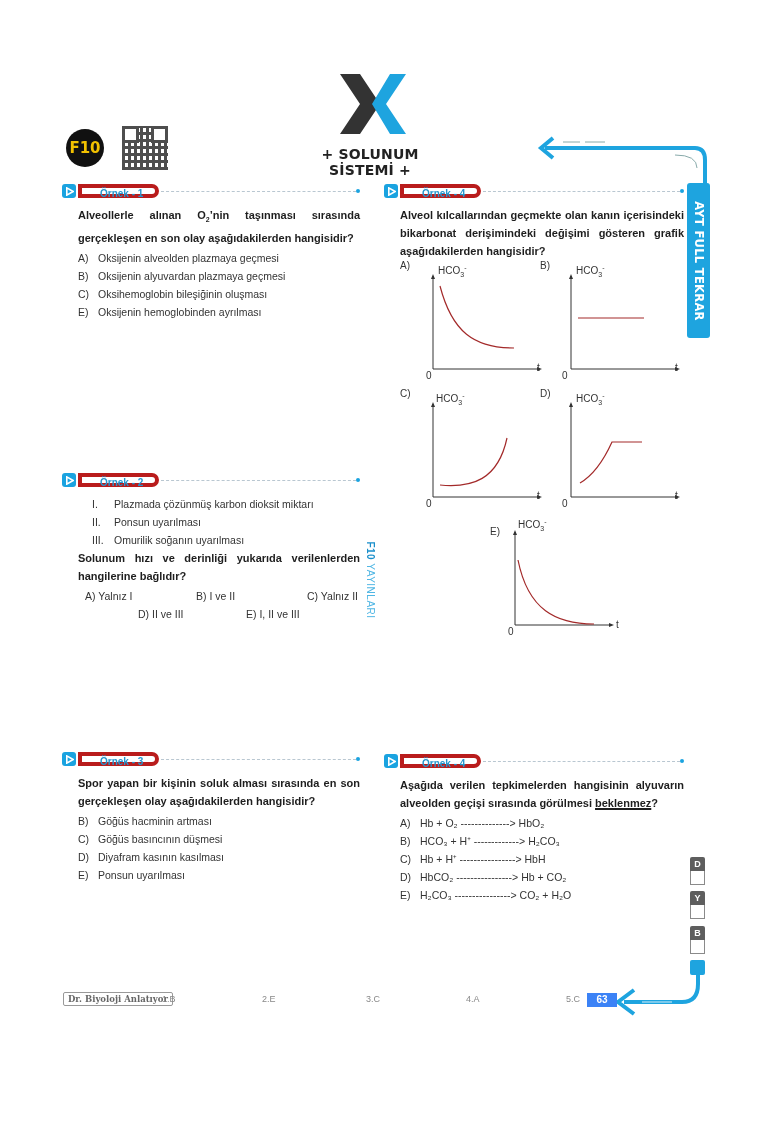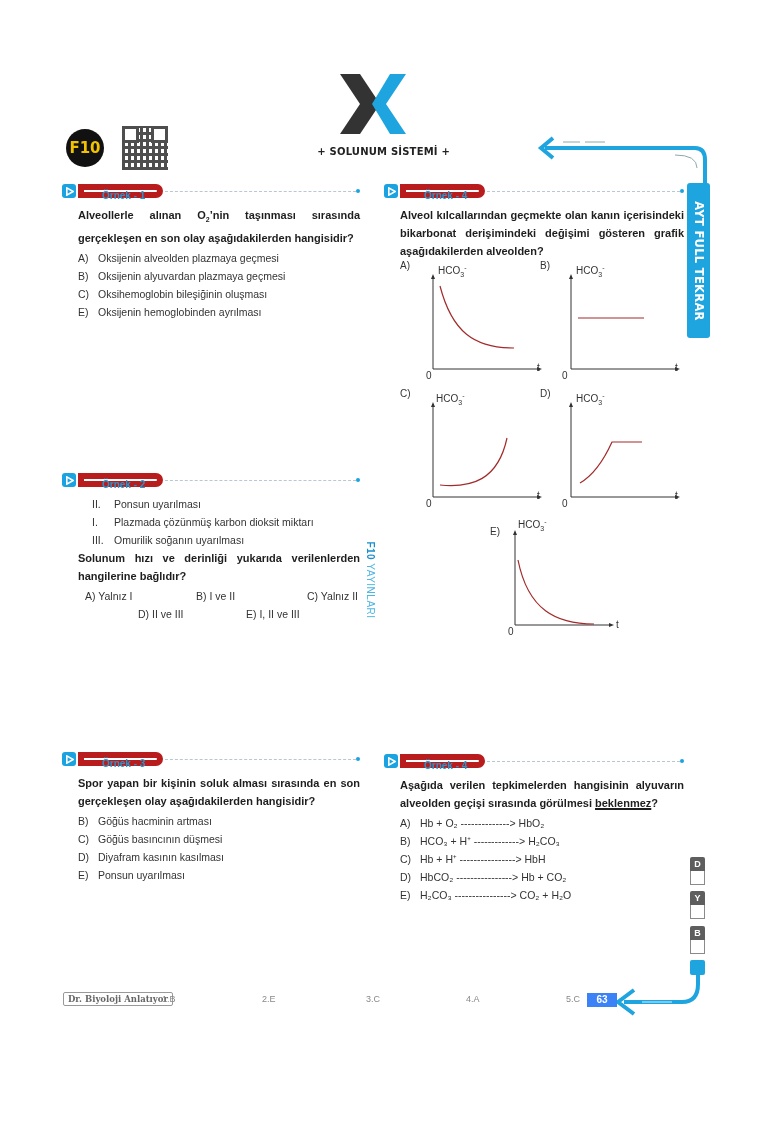--- a/index.html
+++ b/index.html
@@ -1,33 +1,33 @@
 <!DOCTYPE html>
 <html><head>
 <meta charset="utf-8">
 <style>
   * { box-sizing: border-box; margin: 0; padding: 0; }
   html, body { width: 760px; height: 1140px; background: #ffffff; overflow: hidden; }
   body { position: relative; font-family: "Liberation Sans", sans-serif; color: #2a2a2a; }
   .abs { position: absolute; }
   .logo-x { left: 338px; top: 72px; width: 72px; height: 64px; }
-  .title { left: 290px; top: 146px; width: 160px; text-align: right; font-size: 10px; font-weight: bold; color: #222; letter-spacing: 0.2px; font-family: "DejaVu Sans", sans-serif; }
+  .title { left: 290px; top: 146px; width: 160px; text-align: center; font-size: 14px; font-weight: bold; color: #222; letter-spacing: 0.2px; font-family: "DejaVu Sans", sans-serif; }
   .brand-badge { left: 66px; top: 129px; width: 38px; height: 38px; border-radius: 50%; background: #111; display: flex; align-items: center; justify-content: center; color: #f2c100; font-weight: bold; font-size: 15px; font-family: "DejaVu Sans", sans-serif; }
   .qr { left: 122px; top: 126px; width: 46px; height: 44px; background:
       repeating-linear-gradient(90deg, #222 0 3px, transparent 3px 6px),
       repeating-linear-gradient(0deg, #222 0 3px, #fff 3px 7px);
       opacity: 0.8; }
   .qr::before, .qr::after { content: ""; position: absolute; width: 11px; height: 11px; border: 3px solid #222; background: #fff; }
   .qr::before { left: 0; top: 0; }
   .qr::after { right: 0; top: 0; }
 
   .sec-head { height: 16px; display: flex; align-items: center; }
   .sec-icon { width: 14px; height: 14px; background: #1aa3e0; border-radius: 3px; display: flex; align-items: center; justify-content: center; }
   .sec-icon svg { width: 9px; height: 9px; }
-  .sec-pill { margin-left: 2px; height: 14px; border: 6px solid #b91c1c; border-radius: 0 8px 8px 0; padding: 0 12px 0 18px; font-size: 10px; font-weight: bold; color: #2596cf; line-height: 12px; }
+  .sec-pill { margin-left: 2px; height: 14px; border: 4px solid #b91c1c; border-radius: 0 8px 8px 0; padding: 0 12px 0 18px; font-size: 10px; font-weight: bold; color: #2596cf; line-height: 12px; }
   .sec-dots { flex: 1; border-top: 1.5px dashed #b9c7d1; margin-left: 2px; height: 0; }
   .sec-dot { width: 4px; height: 4px; border-radius: 50%; background: #1aa3e0; }
 
   .q { font-size: 11px; font-weight: bold; line-height: 18px; color: #1e1e1e; text-align: justify; }
   .opt { font-size: 10.5px; line-height: 18px; color: #333; }
   .opt .lab { display: inline-block; width: 20px; }
   sub, sup { font-size: 7px; }
   .glab { font-size: 10px; color: #333; }
 
   .vtab { left: 687px; top: 183px; width: 23px; height: 155px; background: #1ea4df; border-radius: 3px; }
@@ -98,22 +98,22 @@
     <div class="sec-icon">
         <svg viewBox="0 0 10 10">
           <polygon points="2,1 9,5 2,9" fill="none" stroke="#fff" stroke-width="1.8"></polygon>
         </svg>
       </div>
     <div class="sec-pill">Örnek - 2</div>
     <div class="sec-dots"></div>
     <div class="sec-dot"></div>
   </div>
   <div style="margin:7px 0 0 30px;">
+    <div class="opt"><span class="lab" style="width:22px">I.</span><span>Plazmada çözünmüş karbon dioksit miktarı</span></div>
     <div class="opt"><span class="lab" style="width:22px">II.</span><span>Ponsun uyarılması</span></div>
-    <div class="opt"><span class="lab" style="width:22px">I.</span><span>Plazmada çözünmüş karbon dioksit miktarı</span></div>
     <div class="opt"><span class="lab" style="width:22px">III.</span><span>Omurilik soğanın uyarılması</span></div>
   </div>
   <div class="q" style="margin:0 0 2px 16px;">Solunum hızı ve derinliği yukarıda verilenlerden hangilerine bağlıdır?</div>
   <div class="opt" style="margin-left:16px;position:relative;height:36px;">
     <span class="abs" style="left:7px;top:0;"><span>A)</span> <span>Yalnız I</span></span>
     <span class="abs" style="left:118px;top:0;"><span>B)</span> <span>I ve II</span></span>
     <span class="abs" style="left:229px;top:0;"><span>C)</span> <span>Yalnız II</span></span>
     <span class="abs" style="left:60px;top:18px;"><span>D)</span> <span>II ve III</span></span>
     <span class="abs" style="left:168px;top:18px;"><span>E)</span> <span>I, II ve III</span></span>
   </div>
@@ -143,21 +143,21 @@
   <div class="sec-head">
     <div class="sec-icon">
         <svg viewBox="0 0 10 10">
           <polygon points="2,1 9,5 2,9" fill="none" stroke="#fff" stroke-width="1.8"></polygon>
         </svg>
       </div>
     <div class="sec-pill">Örnek - 4</div>
     <div class="sec-dots"></div>
     <div class="sec-dot"></div>
   </div>
-  <div class="q" style="margin:7px 0 0 16px;">Alveol kılcallarından geçmekte olan kanın içerisindeki bikarbonat derişimindeki değişimi gösteren grafik aşağıdakilerden alveolden?</div>
+  <div class="q" style="margin:7px 0 0 16px;">Alveol kılcallarından geçmekte olan kanın içerisindeki bikarbonat derişimindeki değişimi gösteren grafik aşağıdakilerden hangisidir?</div>
 </div>
 
 <div class="abs" style="left:400px;top:258px;width:140px;height:125px;">
   <span class="abs glab" style="left:0;top:2px;">A)</span>
   <span class="abs glab" style="left:38px;top:6px;">HCO<sub>3</sub><sup>-</sup></span>
   <svg class="abs" style="left:24px;top:16px;width:120px;height:100px;" viewBox="0 0 120 100">
     <line x1="9" y1="95" x2="9" y2="2" stroke="#333" stroke-width="1"></line>
       <polygon points="9,0 7,5 11,5" fill="#333"></polygon>
     <line x1="9" y1="95" x2="115" y2="95" stroke="#333" stroke-width="1"></line>
       <polygon points="118,95 113,93 113,97" fill="#333"></polygon>

